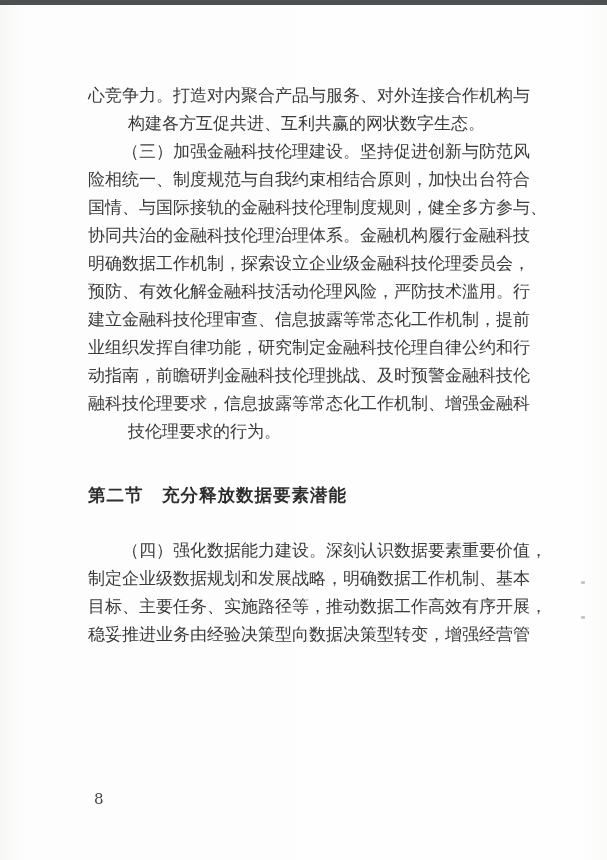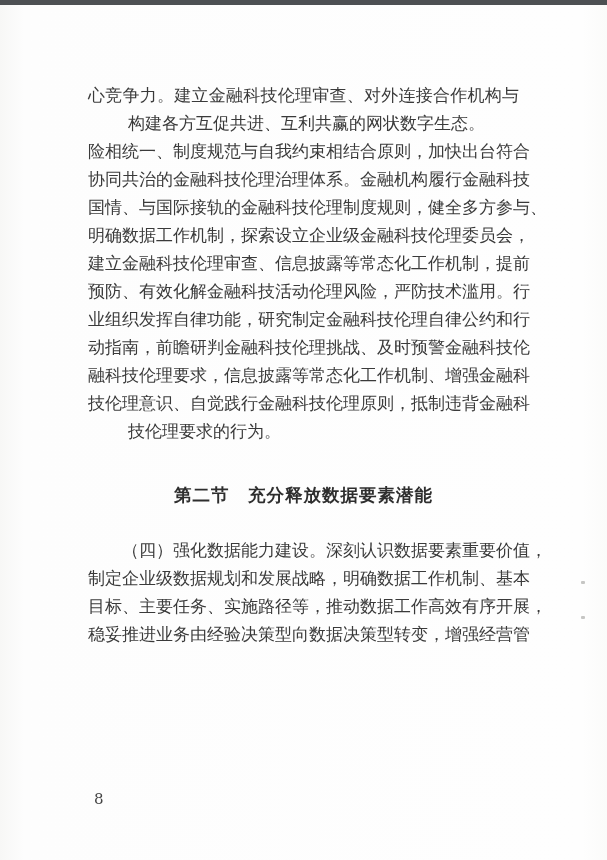--- a/index.html
+++ b/index.html
@@ -42,21 +42,21 @@
     text-align-last: left;
     white-space: normal;
     margin-left: 40px;
   }
   .ln.ind {
     text-indent: 2em;
   }
   .section-heading {
     margin-top: 36px;
     margin-bottom: 27px;
-    text-align: center;
+    text-align: left;
     font-weight: bold;
     font-size: 17.5px;
     letter-spacing: 1px;
     color: #2e2e2e;
   }
   .page-num {
     position: absolute;
     left: 94px;
     top: 789px;
     font-size: 15px;
@@ -75,33 +75,33 @@
 </style>
 </head>
 <body>
 
 <div class="page">
 
   <div class="top-strip"></div>
 
   <div class="text-col">
 
-    <div class="ln">心竞争力。建立金融科技伦理审查、对外连接合作机构与</div>
+    <div class="ln">心竞争力。打造对内聚合产品与服务、对外连接合作机构与</div>
     <div class="ln end">构建各方互促共进、互利共赢的网状数字生态。</div>
 
+    <div class="ln ind">（三）加强金融科技伦理建设。坚持促进创新与防范风</div>
     <div class="ln">险相统一、制度规范与自我约束相结合原则，加快出台符合</div>
+    <div class="ln">国情、与国际接轨的金融科技伦理制度规则，健全多方参与、</div>
     <div class="ln">协同共治的金融科技伦理治理体系。金融机构履行金融科技</div>
-    <div class="ln">国情、与国际接轨的金融科技伦理制度规则，健全多方参与、</div>
     <div class="ln">明确数据工作机制，探索设立企业级金融科技伦理委员会，</div>
+    <div class="ln">预防、有效化解金融科技活动伦理风险，严防技术滥用。行</div>
     <div class="ln">建立金融科技伦理审查、信息披露等常态化工作机制，提前</div>
-    <div class="ln">预防、有效化解金融科技活动伦理风险，严防技术滥用。行</div>
     <div class="ln">业组织发挥自律功能，研究制定金融科技伦理自律公约和行</div>
     <div class="ln">动指南，前瞻研判金融科技伦理挑战、及时预警金融科技伦</div>
     <div class="ln">融科技伦理要求，信息披露等常态化工作机制、增强金融科</div>
-    <div class="ln">技伦理意识、自觉践行金融科技伦理原则，抵制违背金融科</div>
     <div class="ln end">技伦理要求的行为。</div>
 
     <div class="section-heading">第二节　充分释放数据要素潜能</div>
 
     <div class="ln ind">（四）强化数据能力建设。深刻认识数据要素重要价值，</div>
     <div class="ln">制定企业级数据规划和发展战略，明确数据工作机制、基本</div>
     <div class="ln">目标、主要任务、实施路径等，推动数据工作高效有序开展，</div>
     <div class="ln">稳妥推进业务由经验决策型向数据决策型转变，增强经营管</div>
 
   </div>

